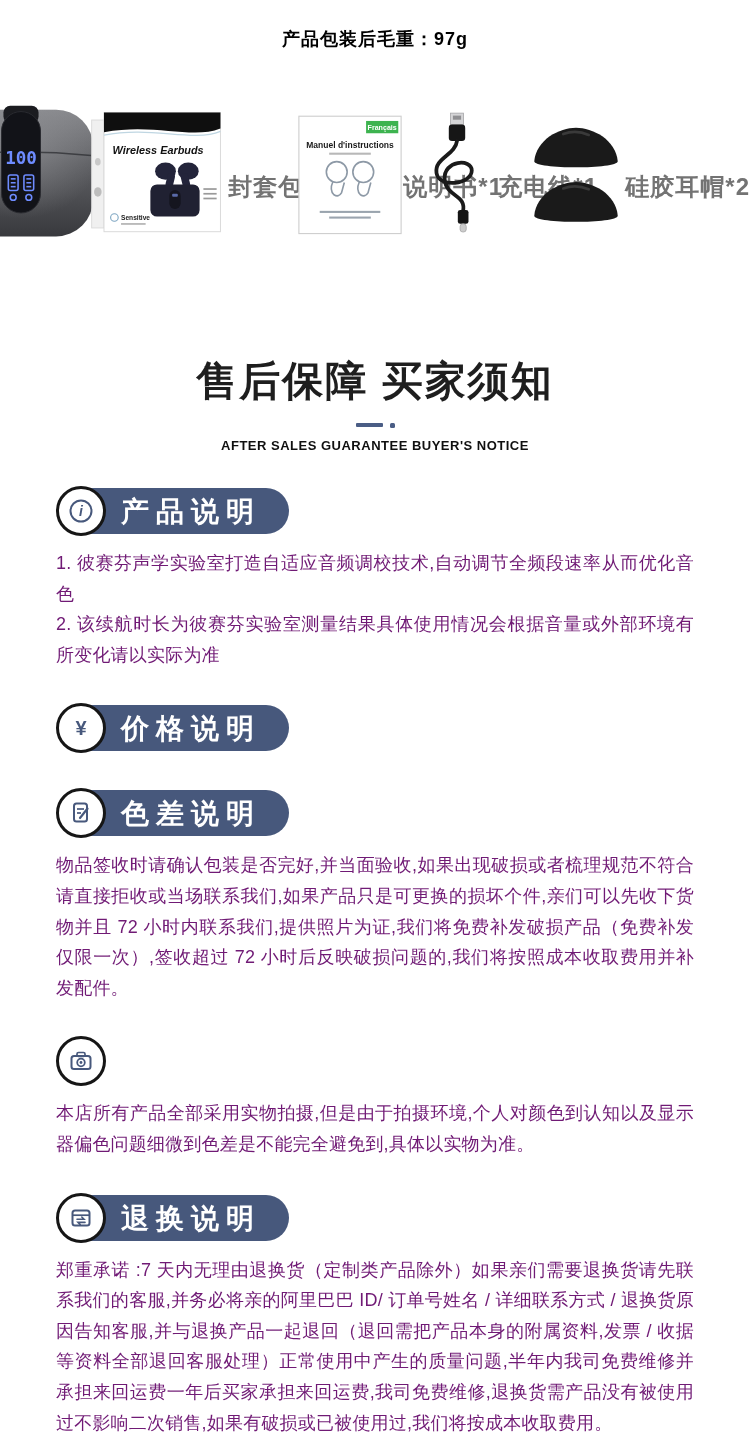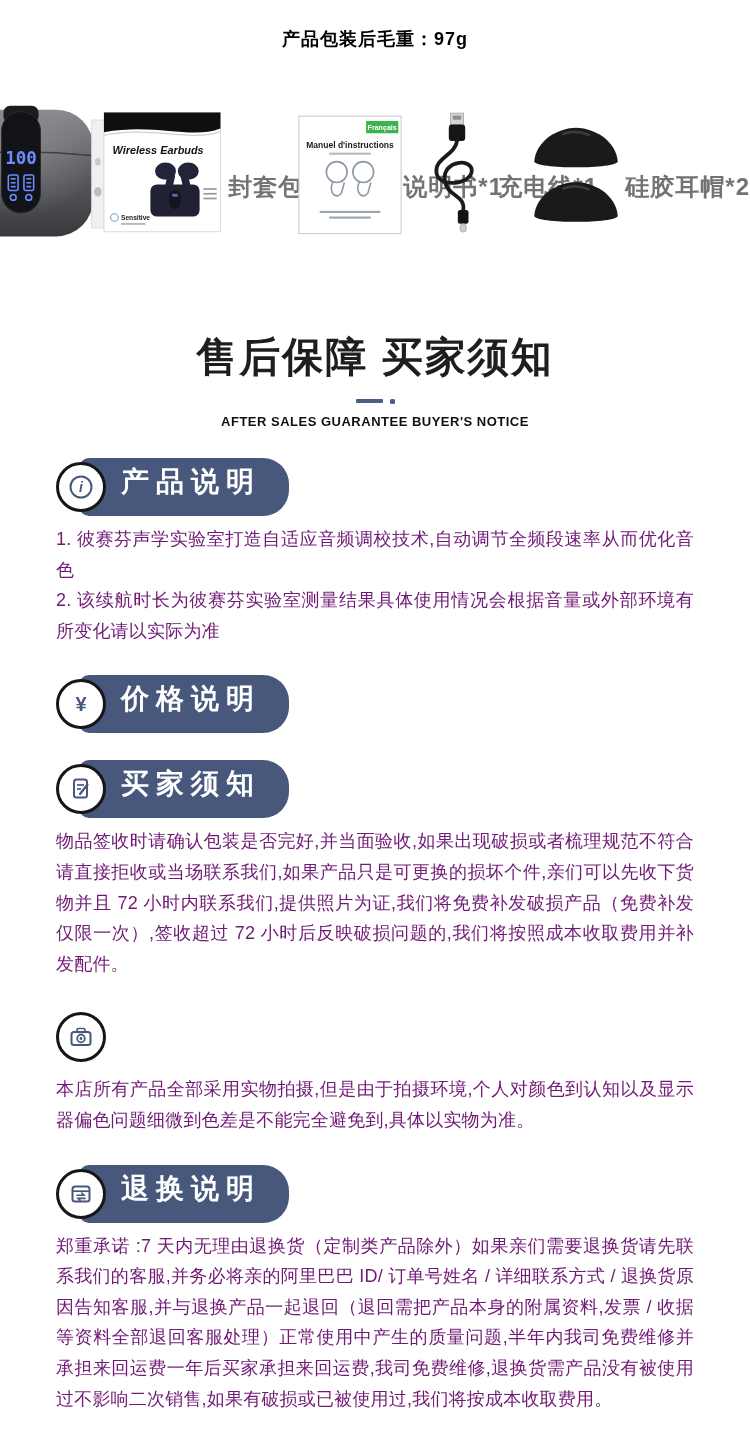--- a/index.html
+++ b/index.html
@@ -10,38 +10,38 @@
   
   .top-note{padding-top:27px;text-align:center;font-size:18px;font-weight:bold;color:#000;letter-spacing:1px;}
   
   .items-row{margin-top:46px;display:flex;align-items:flex-end;}
   .pkg-item{display:flex;flex-direction:row;align-items:center;justify-content:flex-end;}
   .pkg-item.c1{width:205px;gap:31px;} .pkg-item.c2{width:148px;} .pkg-item.c3{width:150px;}
   .pkg-item.c4{width:95px;}  .pkg-item.c5{width:152px;}
   .pkg-img{height:152px;display:flex;align-items:center;justify-content:center;}
   .pkg-label{margin-top:27px;font-size:24px;font-weight:bold;color:#737373;white-space:nowrap;letter-spacing:1px;}
   
-  .notice-head{margin-top:86px;text-align:center;}
+  .notice-head{margin-top:110px;text-align:center;}
   .notice-title{font-size:41px;font-weight:bold;color:#1e1e1e;letter-spacing:2px;line-height:1.1;}
   .divider{margin:18px auto 10px;display:flex;align-items:center;justify-content:center;gap:7px;height:6px;}
   .div-line{width:27px;height:4.5px;background:#4A5D85;border-radius:1px;}
   .div-dot{width:5px;height:5px;background:#4A5D85;border-radius:1.5px;}
   .notice-sub{font-size:13px;font-weight:bold;color:#101010;letter-spacing:0.5px;}
   
   .section{margin-top:31px;padding:0 56px;}
   .sec-head{display:flex;align-items:center;position:relative;height:54px;}
   .sec-circle{
     position:relative;z-index:2;width:50px;height:50px;border-radius:50%;
     background:#fff;border:3px solid #161616;box-sizing:border-box;
     display:flex;align-items:center;justify-content:center;flex:0 0 auto;
   }
   .sec-ribbon{
     position:relative;z-index:1;margin-left:-27px;height:46px;line-height:47px;
     background:#47587C;color:#fff;font-size:28px;font-weight:bold;letter-spacing:7px;
-    padding:0 28px 12px 42px;border-radius:10px 26px 26px 10px;
+    padding:0 28px 0 42px;border-radius:10px 26px 26px 10px;
   }
   .sec-body{
     margin-top:10px;font-size:18px;line-height:1.7;color:#701a75;
     white-space:pre-line;text-align:justify;letter-spacing:0.2px;
   }
   svg text{font-family:"Liberation Sans","DejaVu Sans",sans-serif;}
   .mono{font-family:"DejaVu Sans Mono",monospace;}
 </style>
 </head>
 <body>
@@ -213,21 +213,21 @@
   <div class="section">
     <div class="sec-head">
       <div class="sec-circle">
         <svg width="28" height="28" viewBox="0 0 28 28">
           <rect x="7" y="4.5" width="13" height="18" rx="2.5" fill="none" stroke="#47587C" stroke-width="2"></rect>
           <line x1="10" y1="10" x2="17" y2="10" stroke="#47587C" stroke-width="1.7"></line>
           <line x1="10" y1="14" x2="14" y2="14" stroke="#47587C" stroke-width="1.7"></line>
           <line x1="13" y1="19" x2="20.5" y2="9.5" stroke="#47587C" stroke-width="2.2" stroke-linecap="round"></line>
         </svg>
       </div>
-      <div class="sec-ribbon">买家须知</div>
+      <div class="sec-ribbon">色差说明</div>
     </div>
     <div class="sec-body">物品签收时请确认包装是否完好,并当面验收,如果出现破损或者梳理规范不符合请直接拒收或当场联系我们,如果产品只是可更换的损坏个件,亲们可以先收下货物并且 72 小时内联系我们,提供照片为证,我们将免费补发破损产品（免费补发仅限一次）,签收超过 72 小时后反映破损问题的,我们将按照成本收取费用并补发配件。</div>
   </div>
 
   <div class="section">
     <div class="sec-head">
       <div class="sec-circle">
         <svg width="28" height="28" viewBox="0 0 28 28">
           <rect x="4.5" y="9" width="19" height="13" rx="2.5" fill="none" stroke="#47587C" stroke-width="2"></rect>
           <rect x="10" y="5.5" width="8" height="4" rx="1.5" fill="none" stroke="#47587C" stroke-width="1.7"></rect>

